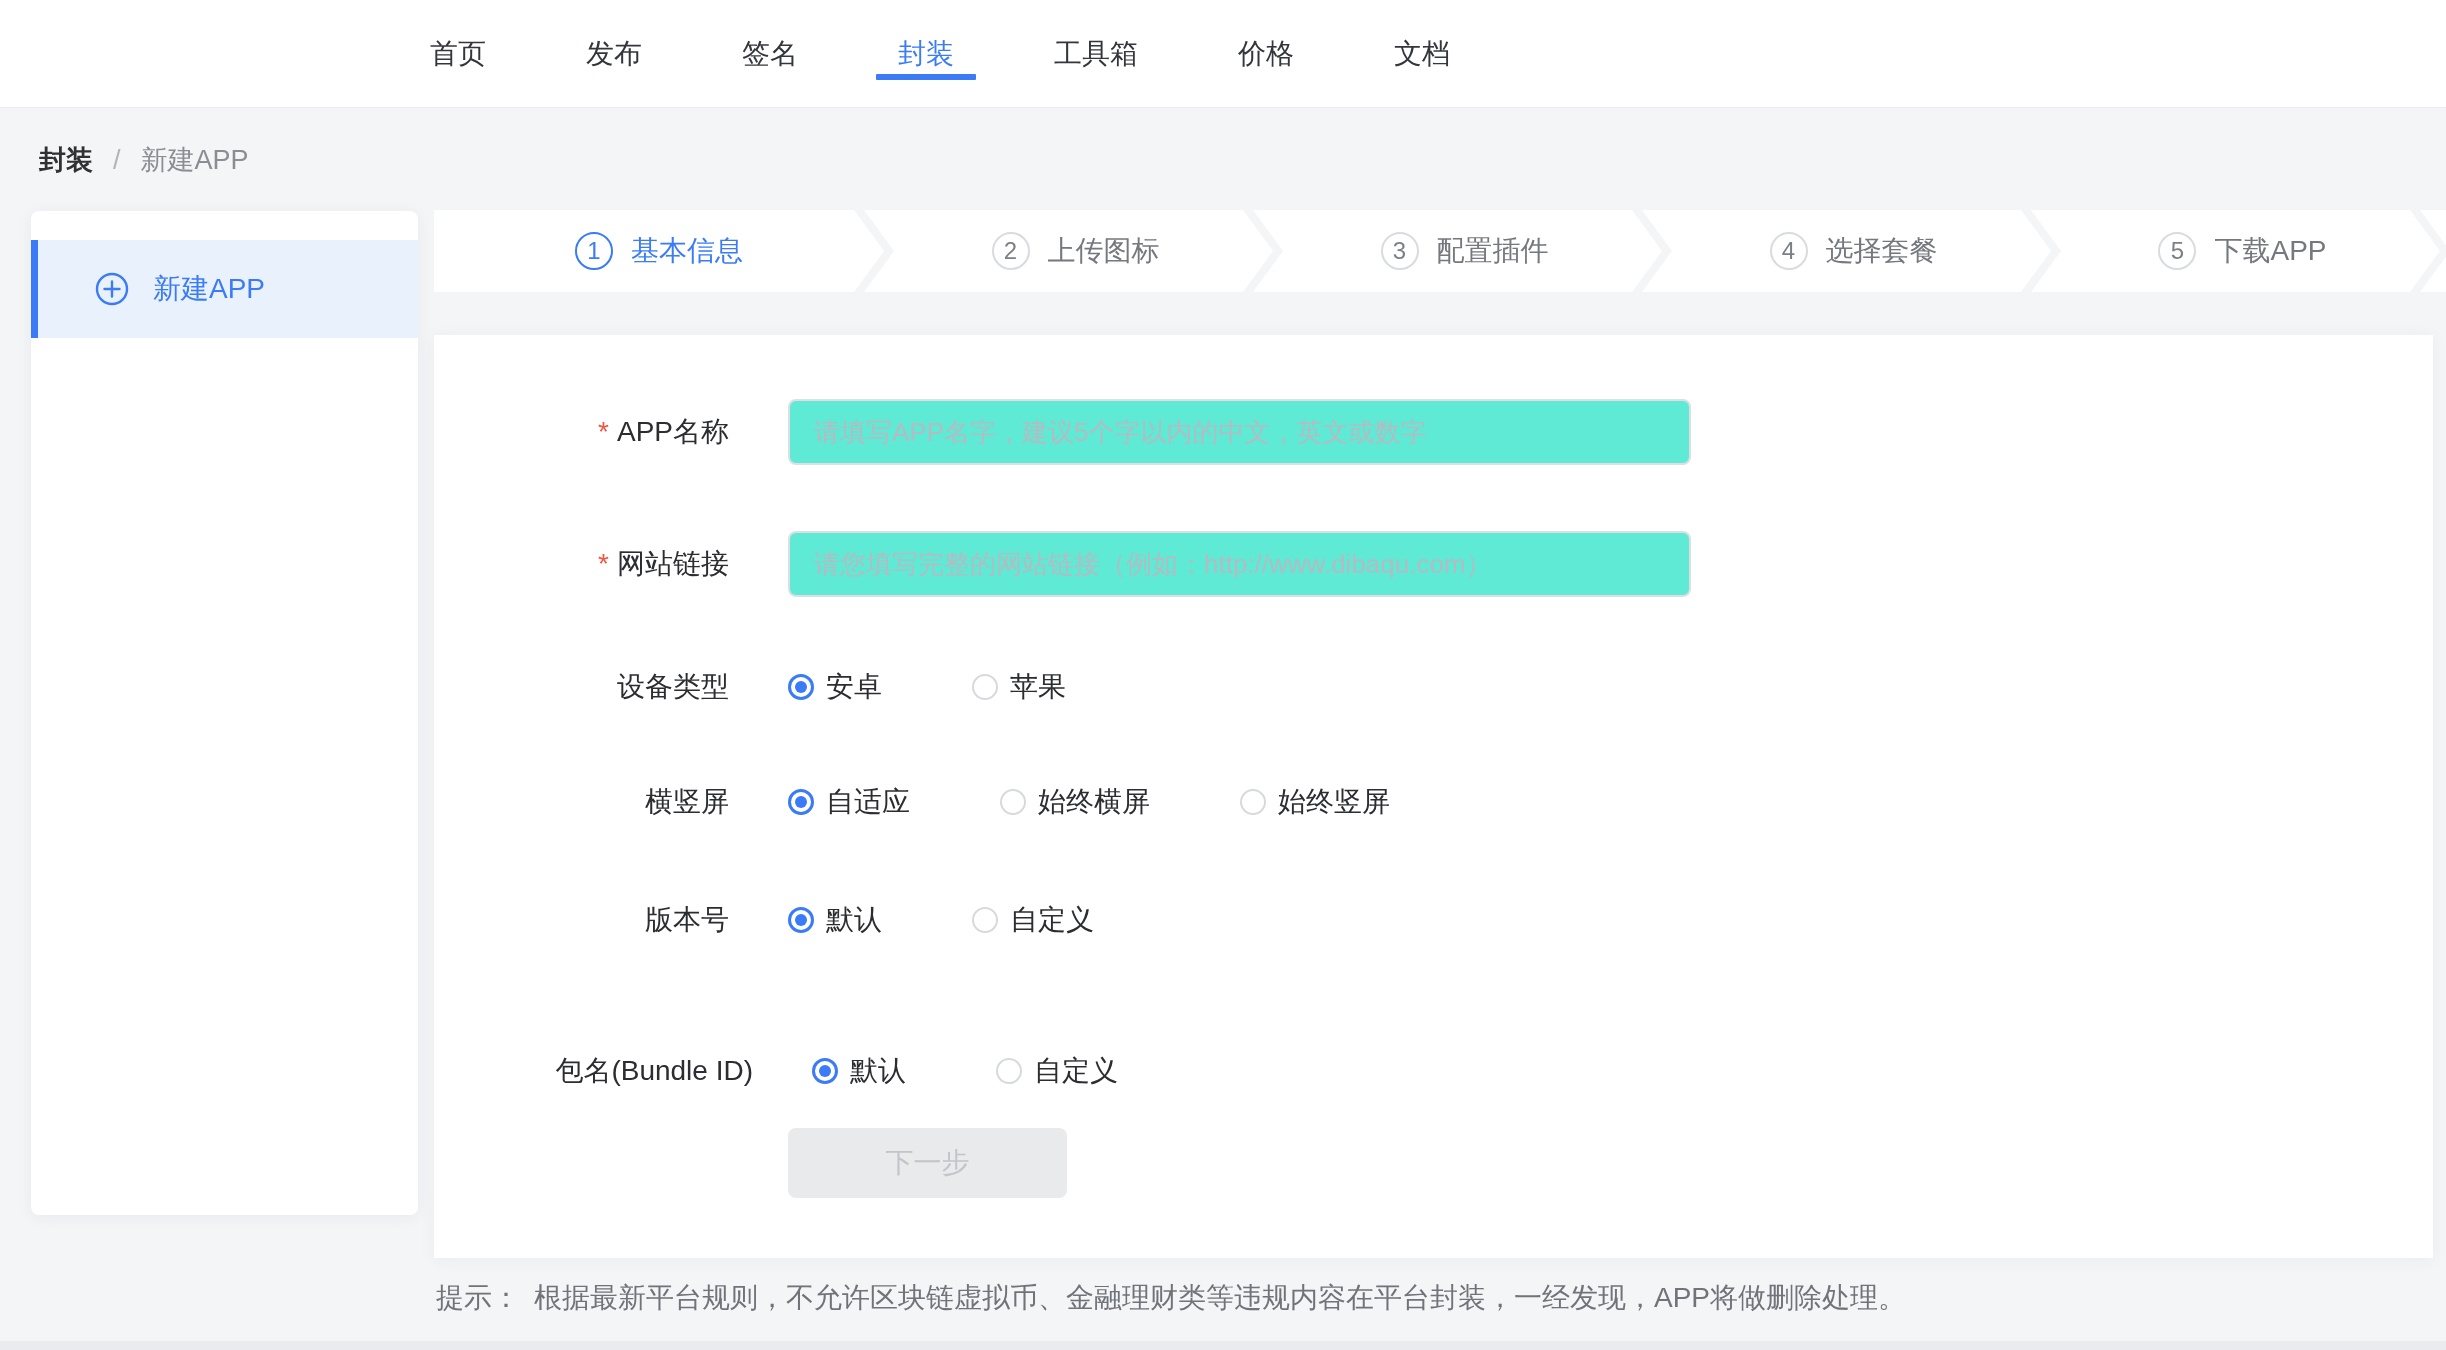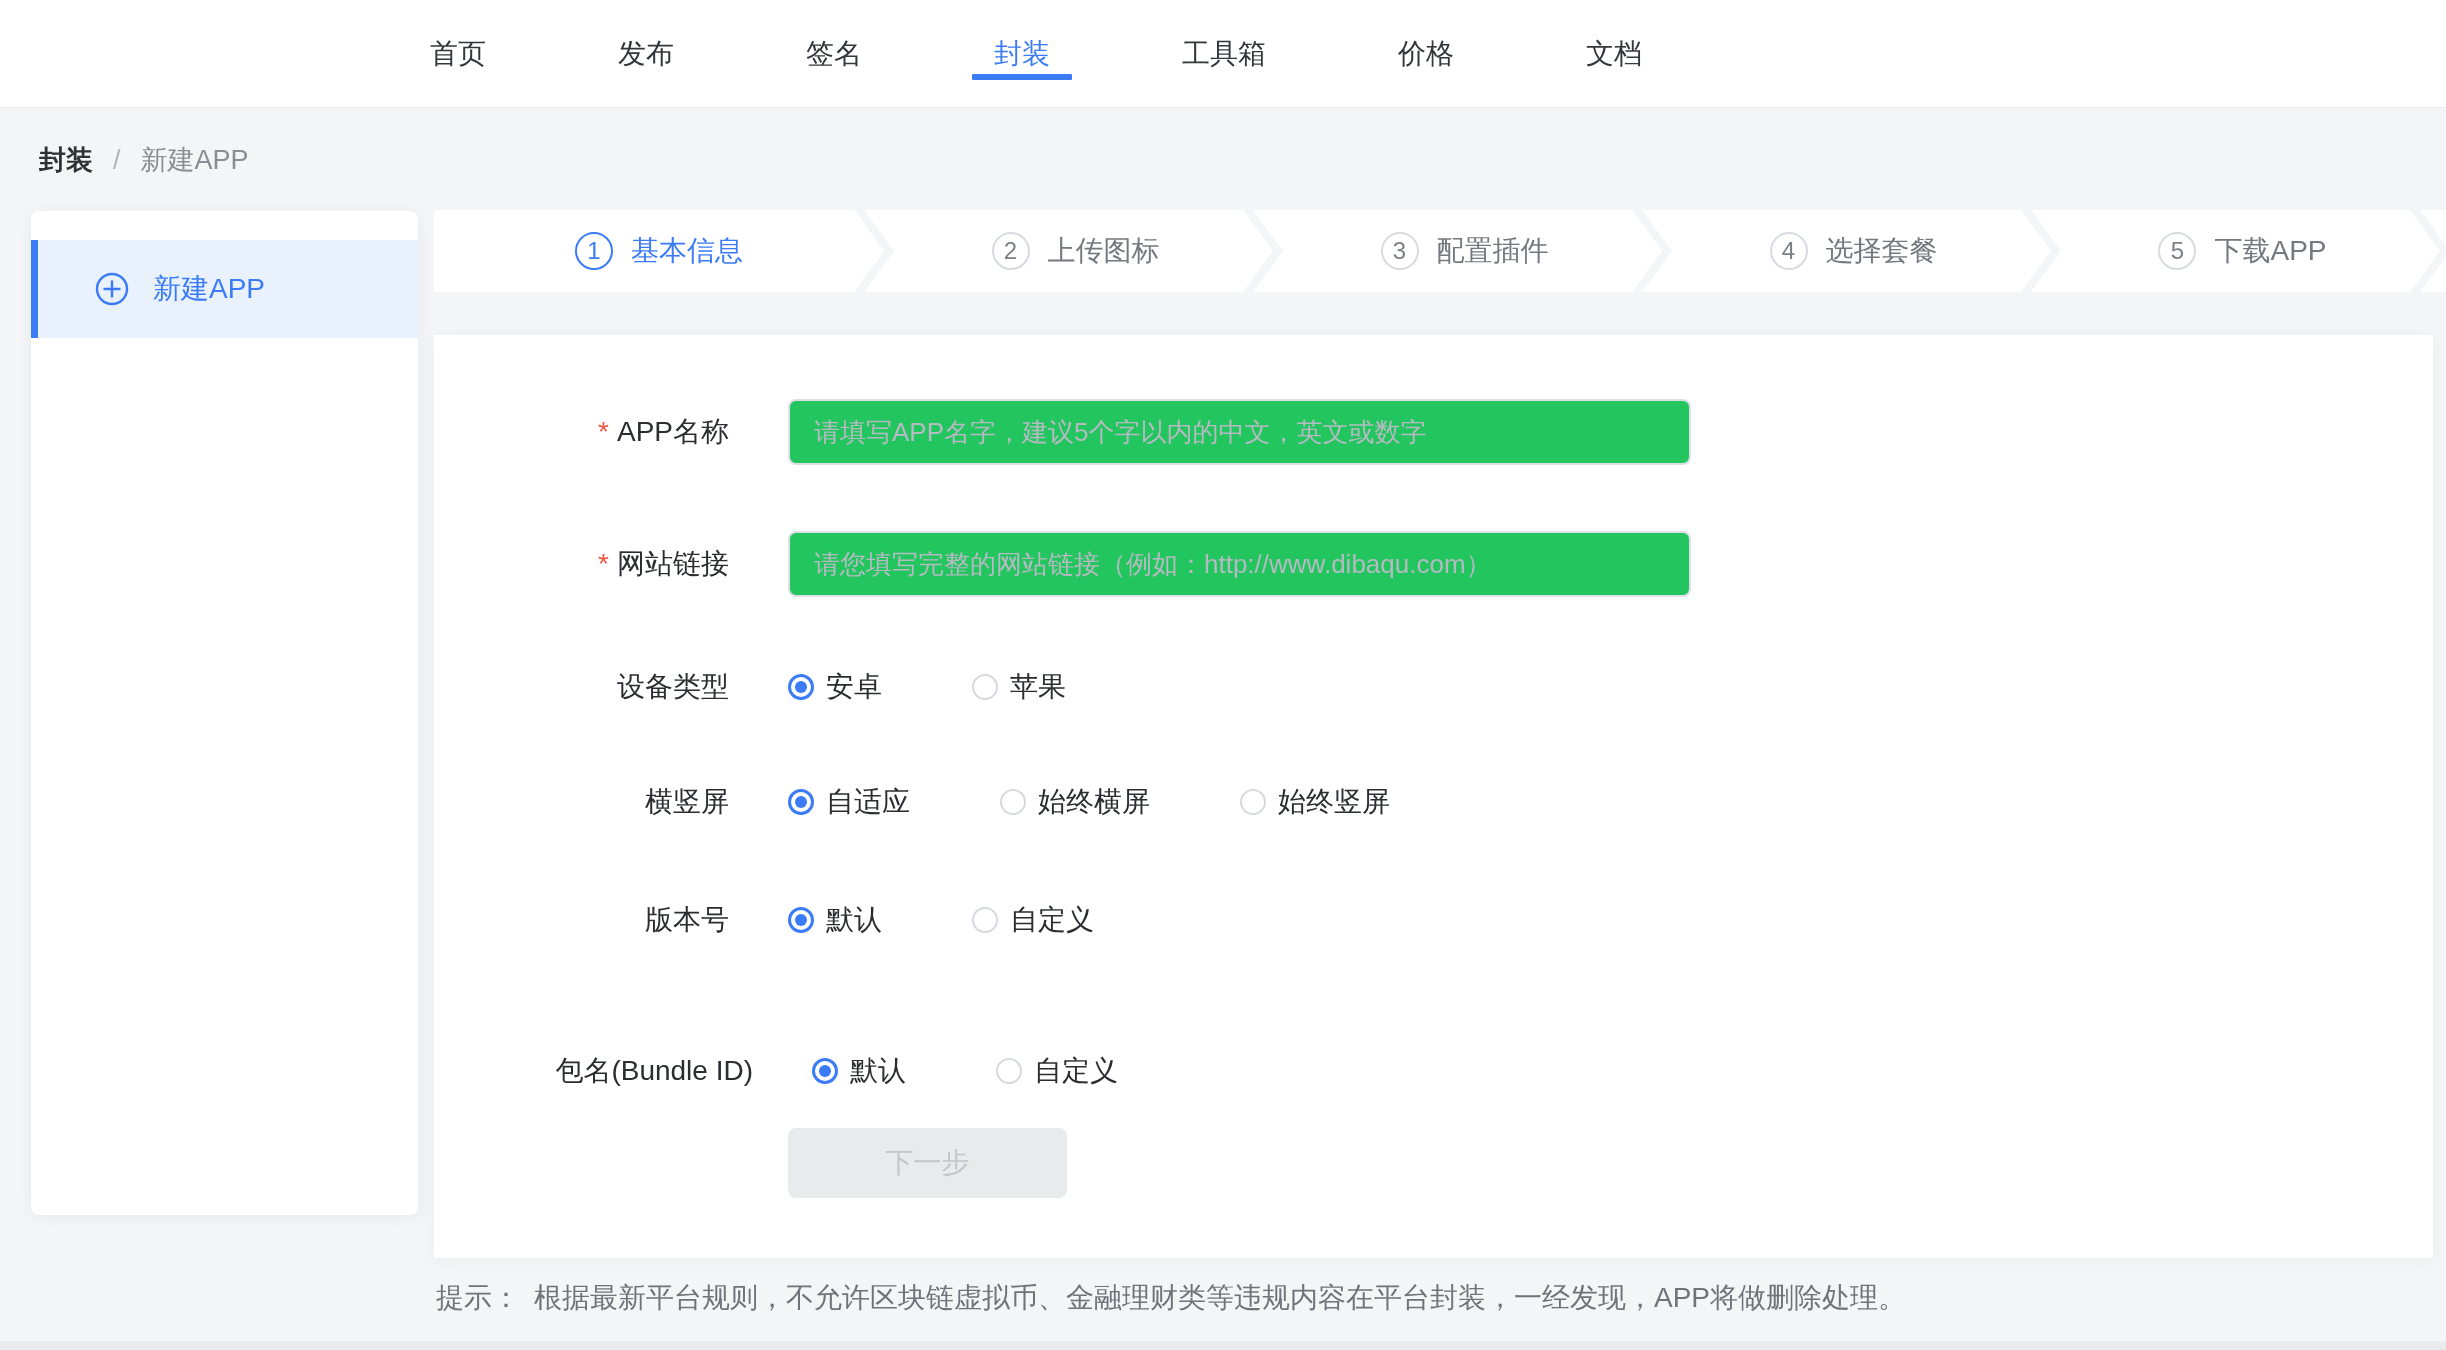--- a/index.html
+++ b/index.html
@@ -6,21 +6,21 @@
   html,body { width:2446px; height:1350px; overflow:hidden; }
   body {
     font-family:"Liberation Sans","DejaVu Sans",sans-serif;
     background:#f4f5f7; color:#2b2d31; position:relative;
   }
 
   
   .topnav {
     position:absolute; top:0; left:0; width:2446px; height:108px;
     background:#fff; border-bottom:1px solid #ebedf0;
-    display:flex; align-items:stretch; padding-left:430px;gap:32px;
+    display:flex; align-items:stretch; padding-left:430px;
   }
   .nav-item {
     position:relative; margin-right:100px; font-size:28px; color:#33363b;
     display:flex; align-items:center; cursor:pointer;
   }
   .nav-item.active { color:#3b7cf6; }
   .nav-item.active::after {
     content:""; position:absolute; left:-22px; right:-22px; top:74px;
     height:6px; background:#3b7cf6; border-radius:1px;
   }
@@ -85,21 +85,21 @@
     box-shadow:0 2px 16px rgba(40,50,80,0.05);
   }
   .form-row { position:absolute; left:0; width:100%; display:flex; align-items:center; }
   .form-label {
     position:absolute; right:calc(100% - 295px); white-space:nowrap;
     font-size:28px; color:#2b2d31; text-align:right;
   }
   .req-star { color:#f25643; margin-right:8px; font-size:28px; }
   .text-input {
     position:absolute; left:354px; width:903px; height:66px;
-    border:2px solid #dcdfe6; border-radius:8px; background:#22c55e;
+    border:2px solid #dcdfe6; border-radius:8px; background:#5eead4;
     font-size:26px; color:#33363b; padding:0 24px; outline:none;
     font-family:"Liberation Sans","DejaVu Sans",sans-serif;
   }
   .text-input::placeholder { color:#b6bac2; }
   .radio-group { position:absolute; left:354px; display:flex; align-items:center; }
   .radio-option { display:flex; align-items:center; margin-right:90px; cursor:pointer; }
   .radio-circle {
     width:26px; height:26px; border-radius:50%; background:#fff;
     border:2px solid #d6d9de; margin-right:12px; position:relative; flex:0 0 26px;
   }

